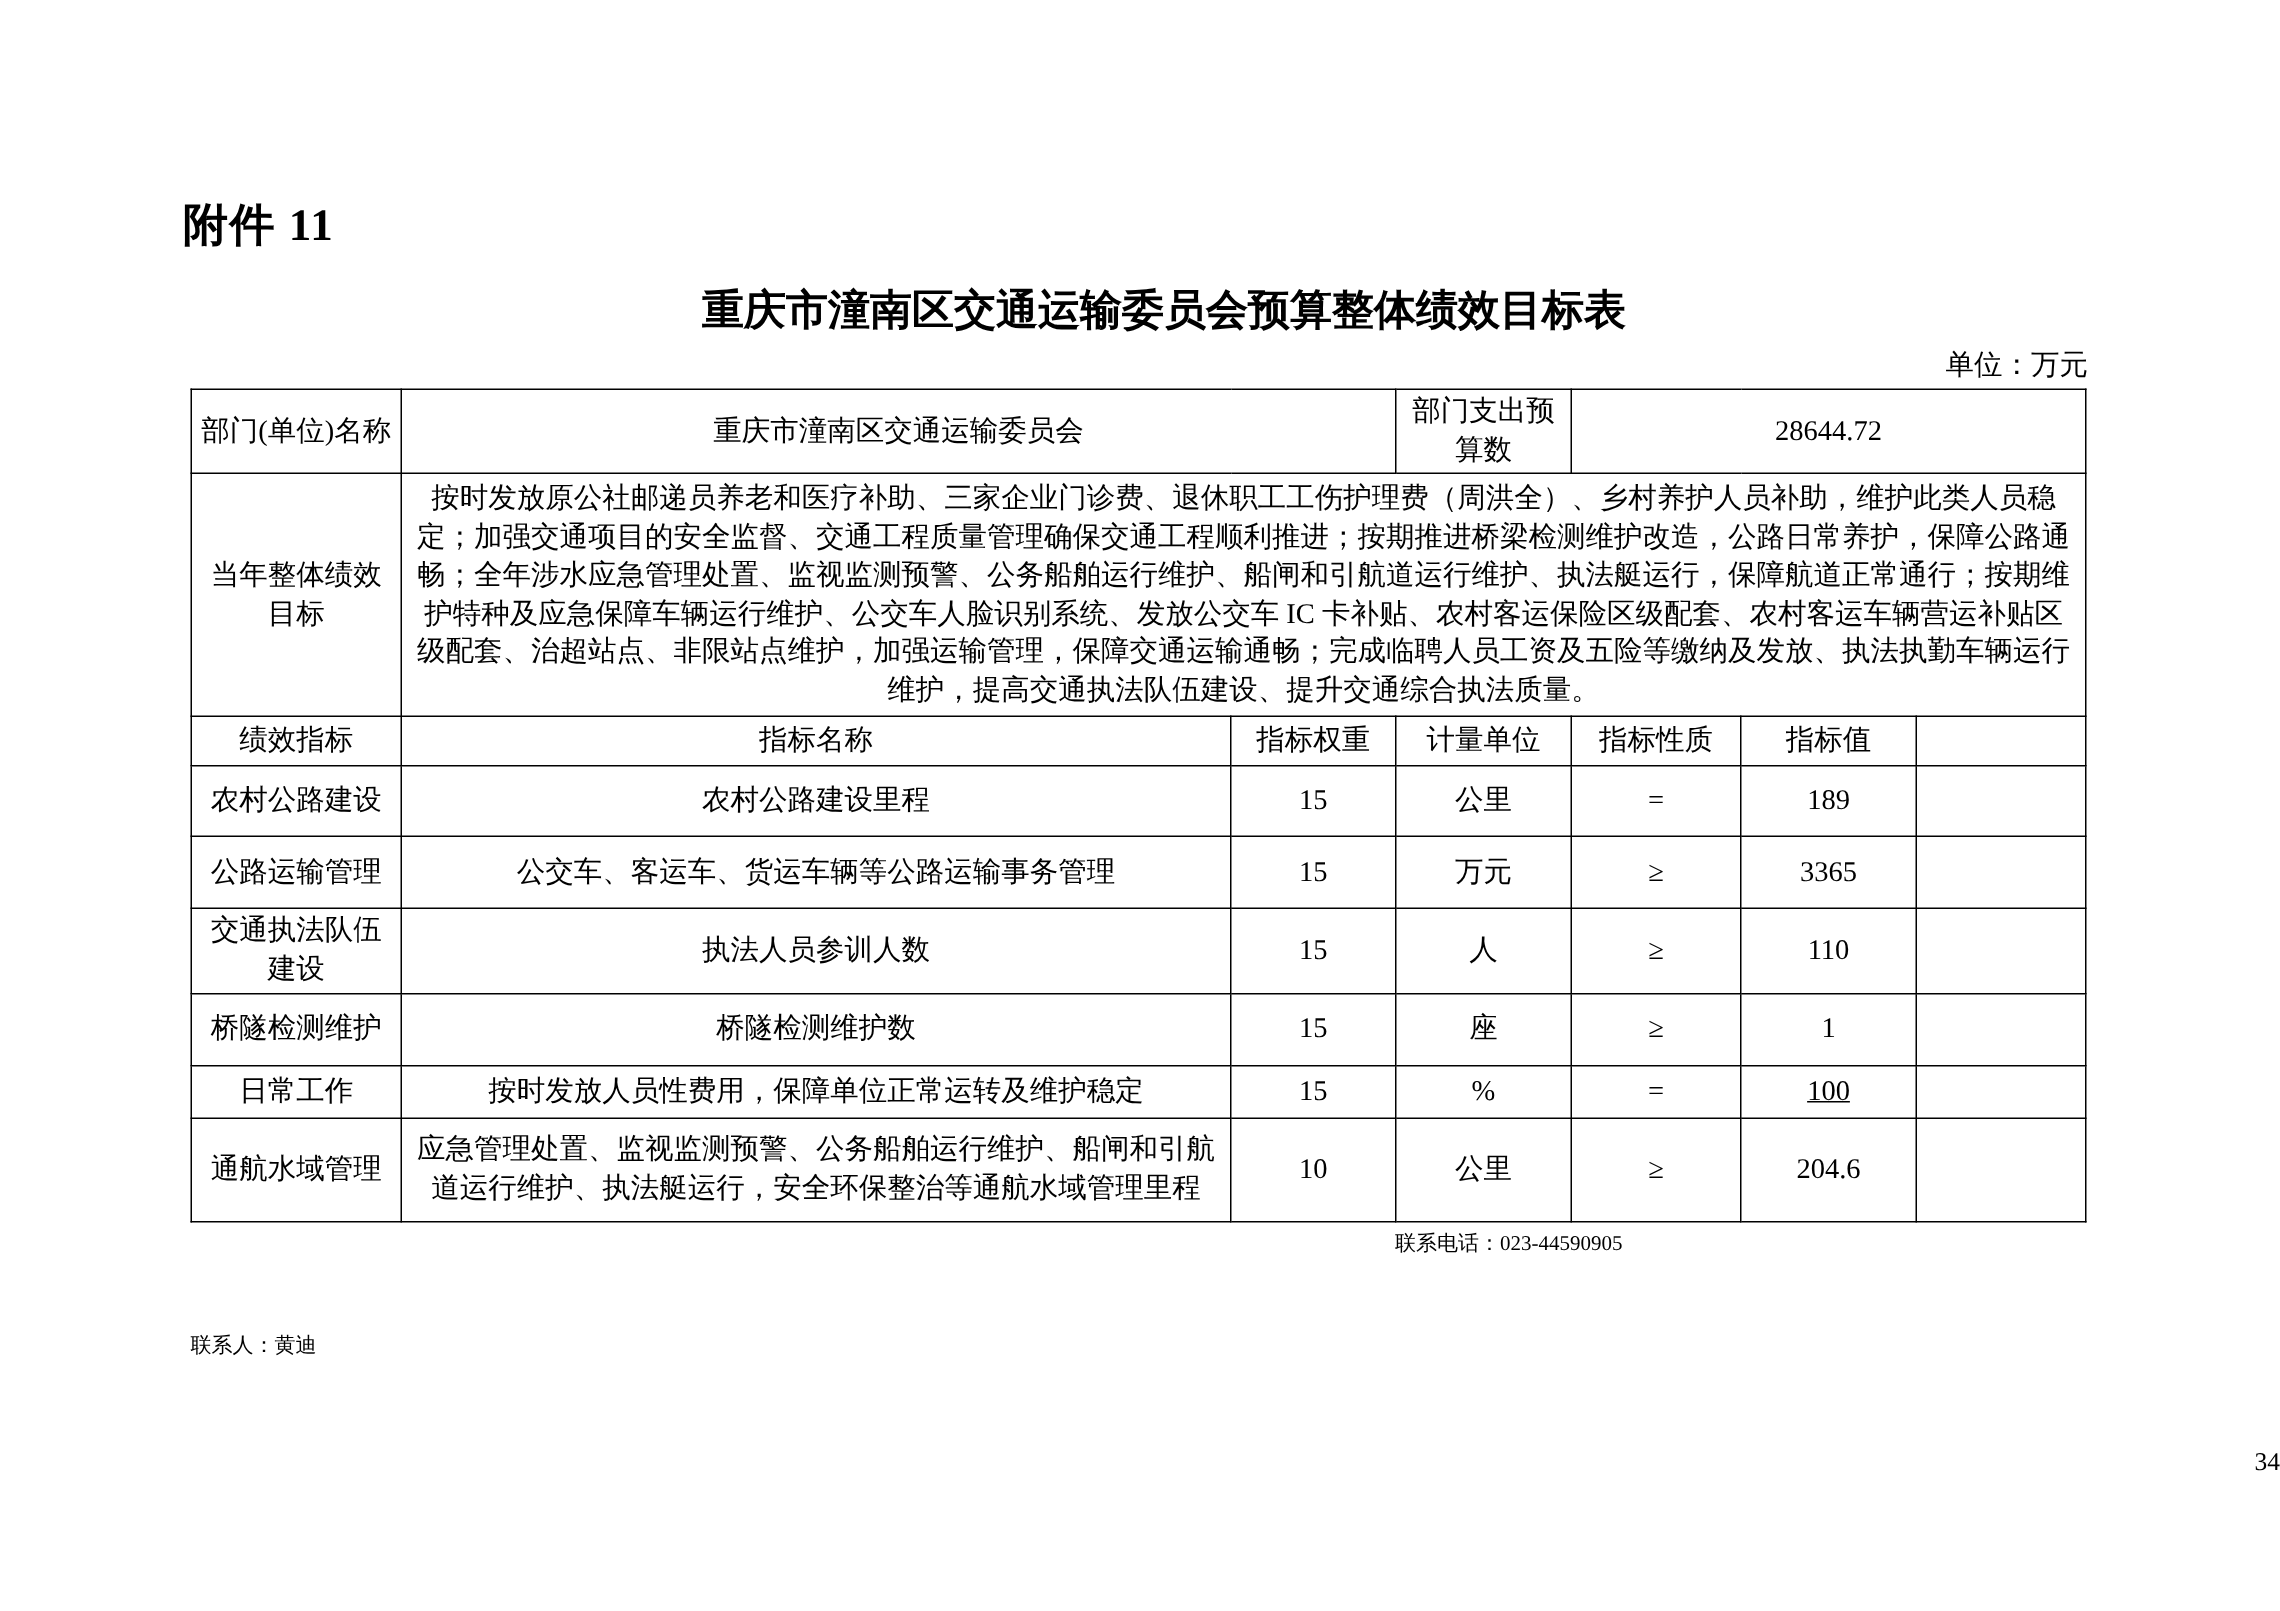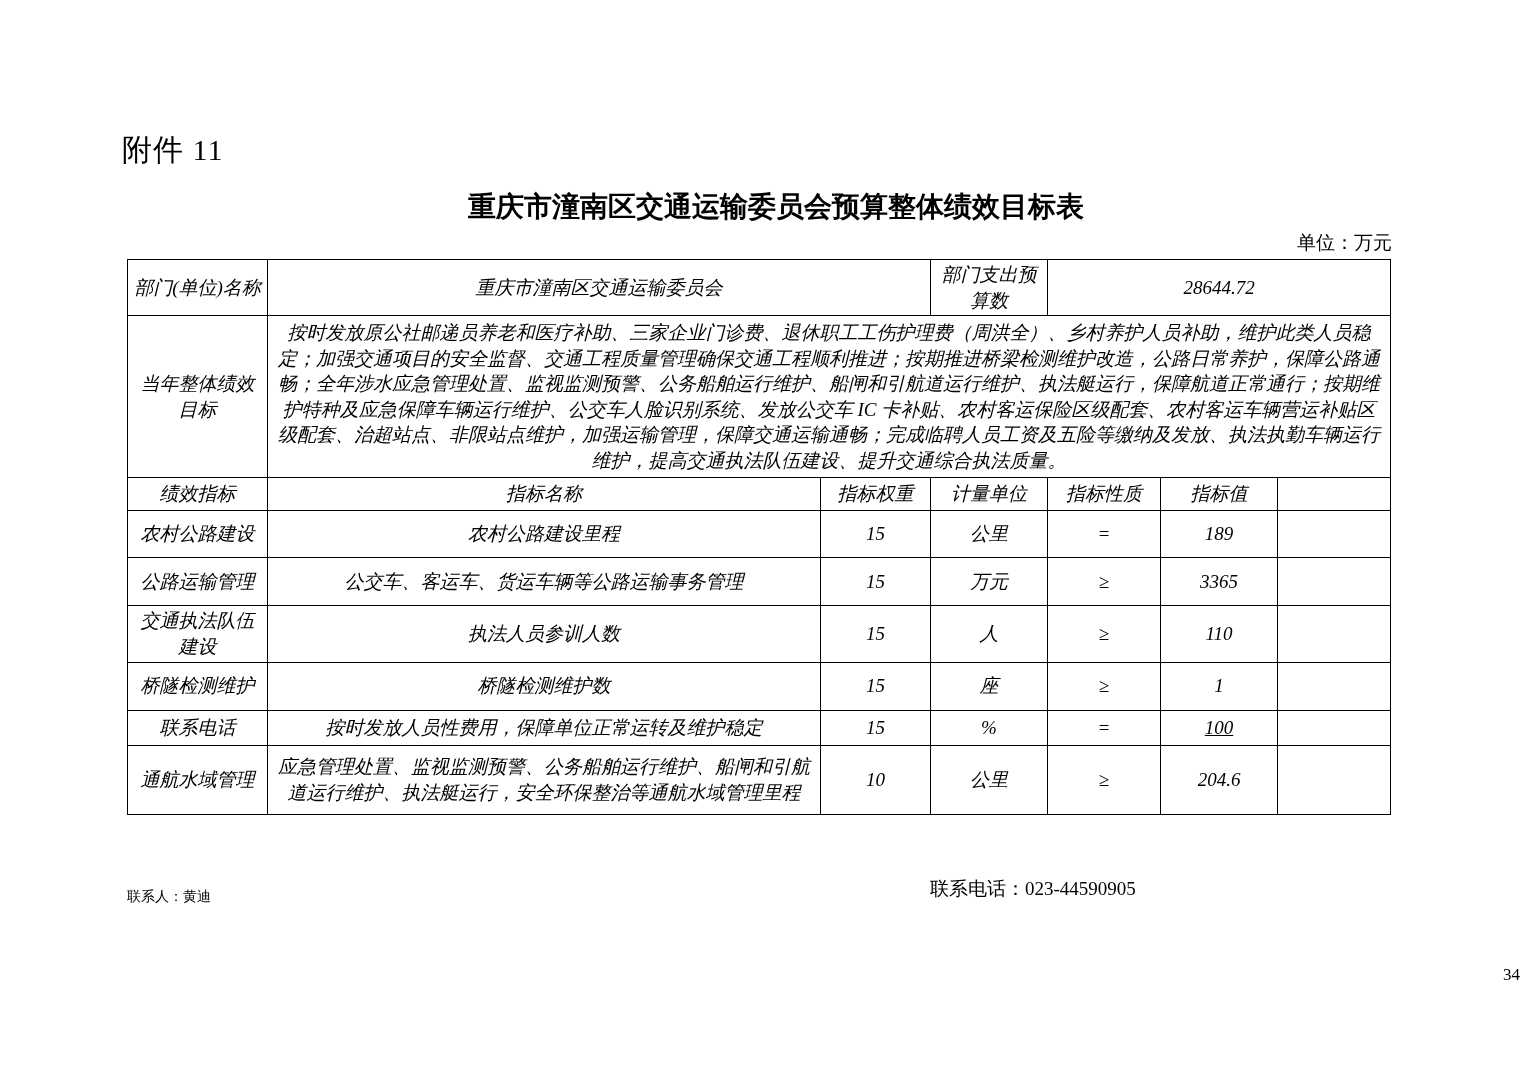--- a/index.html
+++ b/index.html
@@ -15,21 +15,21 @@
     position: absolute;
     inset: 0;
     background: #ffffff;
     overflow: hidden;
   }
   .attachment-label {
     position: absolute;
     left: 122px;
     top: 130px;
     font-size: 30px;
-    font-weight: normal;
+    font-weight: bold;
     letter-spacing: 1px;
   }
   .doc-title {
     position: absolute;
     left: 0;
     top: 188px;
     width: 100%;
     text-align: center;
     font-size: 28px;
     font-weight: bold;
@@ -42,21 +42,20 @@
     font-size: 19px;
   }
   table.main-table {
     position: absolute;
     left: 127px;
     top: 259px;
     width: 1263px;
     border-collapse: collapse;
     table-layout: fixed;
     font-size: 19px;
-    font-style: italic;
   }
   table.main-table td, table.main-table th {
     border: 1px solid #000;
     padding: 2px 6px;
     text-align: center;
     vertical-align: middle;
     font-weight: normal;
     overflow: hidden;
     line-height: 1.35;
   }
@@ -71,22 +70,22 @@
   td.underline { text-decoration: underline; }
   .footer-contact {
     position: absolute;
     left: 127px;
     top: 888px;
     font-size: 14px;
   }
   .footer-phone {
     position: absolute;
     left: 930px;
-    top: 876px;
-    font-size: 19px;
+    top: 820px;
+    font-size: 14px;
   }
   .page-number {
     position: absolute;
     left: 0;
     top: 965px;
     width: 100%;
     text-align: right;
     font-size: 17px;
   }
 </style>
@@ -170,21 +169,21 @@
       <td class="left">桥隧检测维护</td>
       <td>桥隧检测维护数</td>
       <td>15</td>
       <td>座</td>
       <td>≥</td>
       <td>1</td>
       <td></td>
     </tr>
 
     <tr style="height:35px">
-      <td class="left">联系电话</td>
+      <td class="left">日常工作</td>
       <td>按时发放人员性费用，保障单位正常运转及维护稳定</td>
       <td>15</td>
       <td>%</td>
       <td>=</td>
       <td class="underline">100</td>
       <td></td>
     </tr>
 
     <tr style="height:69px">
       <td class="left">通航水域管理</td>

